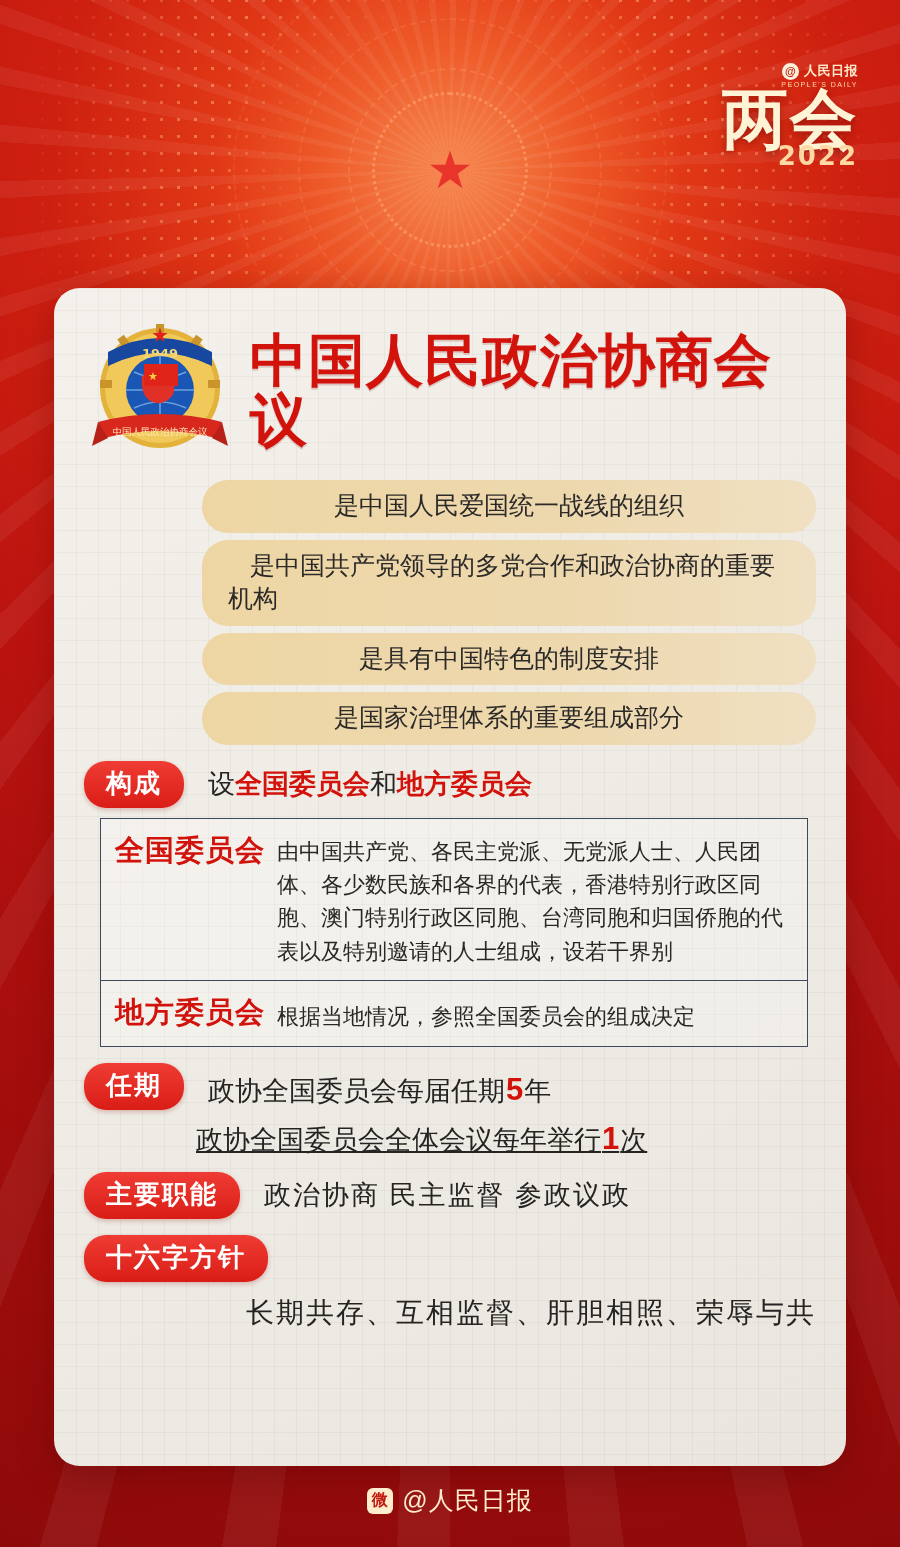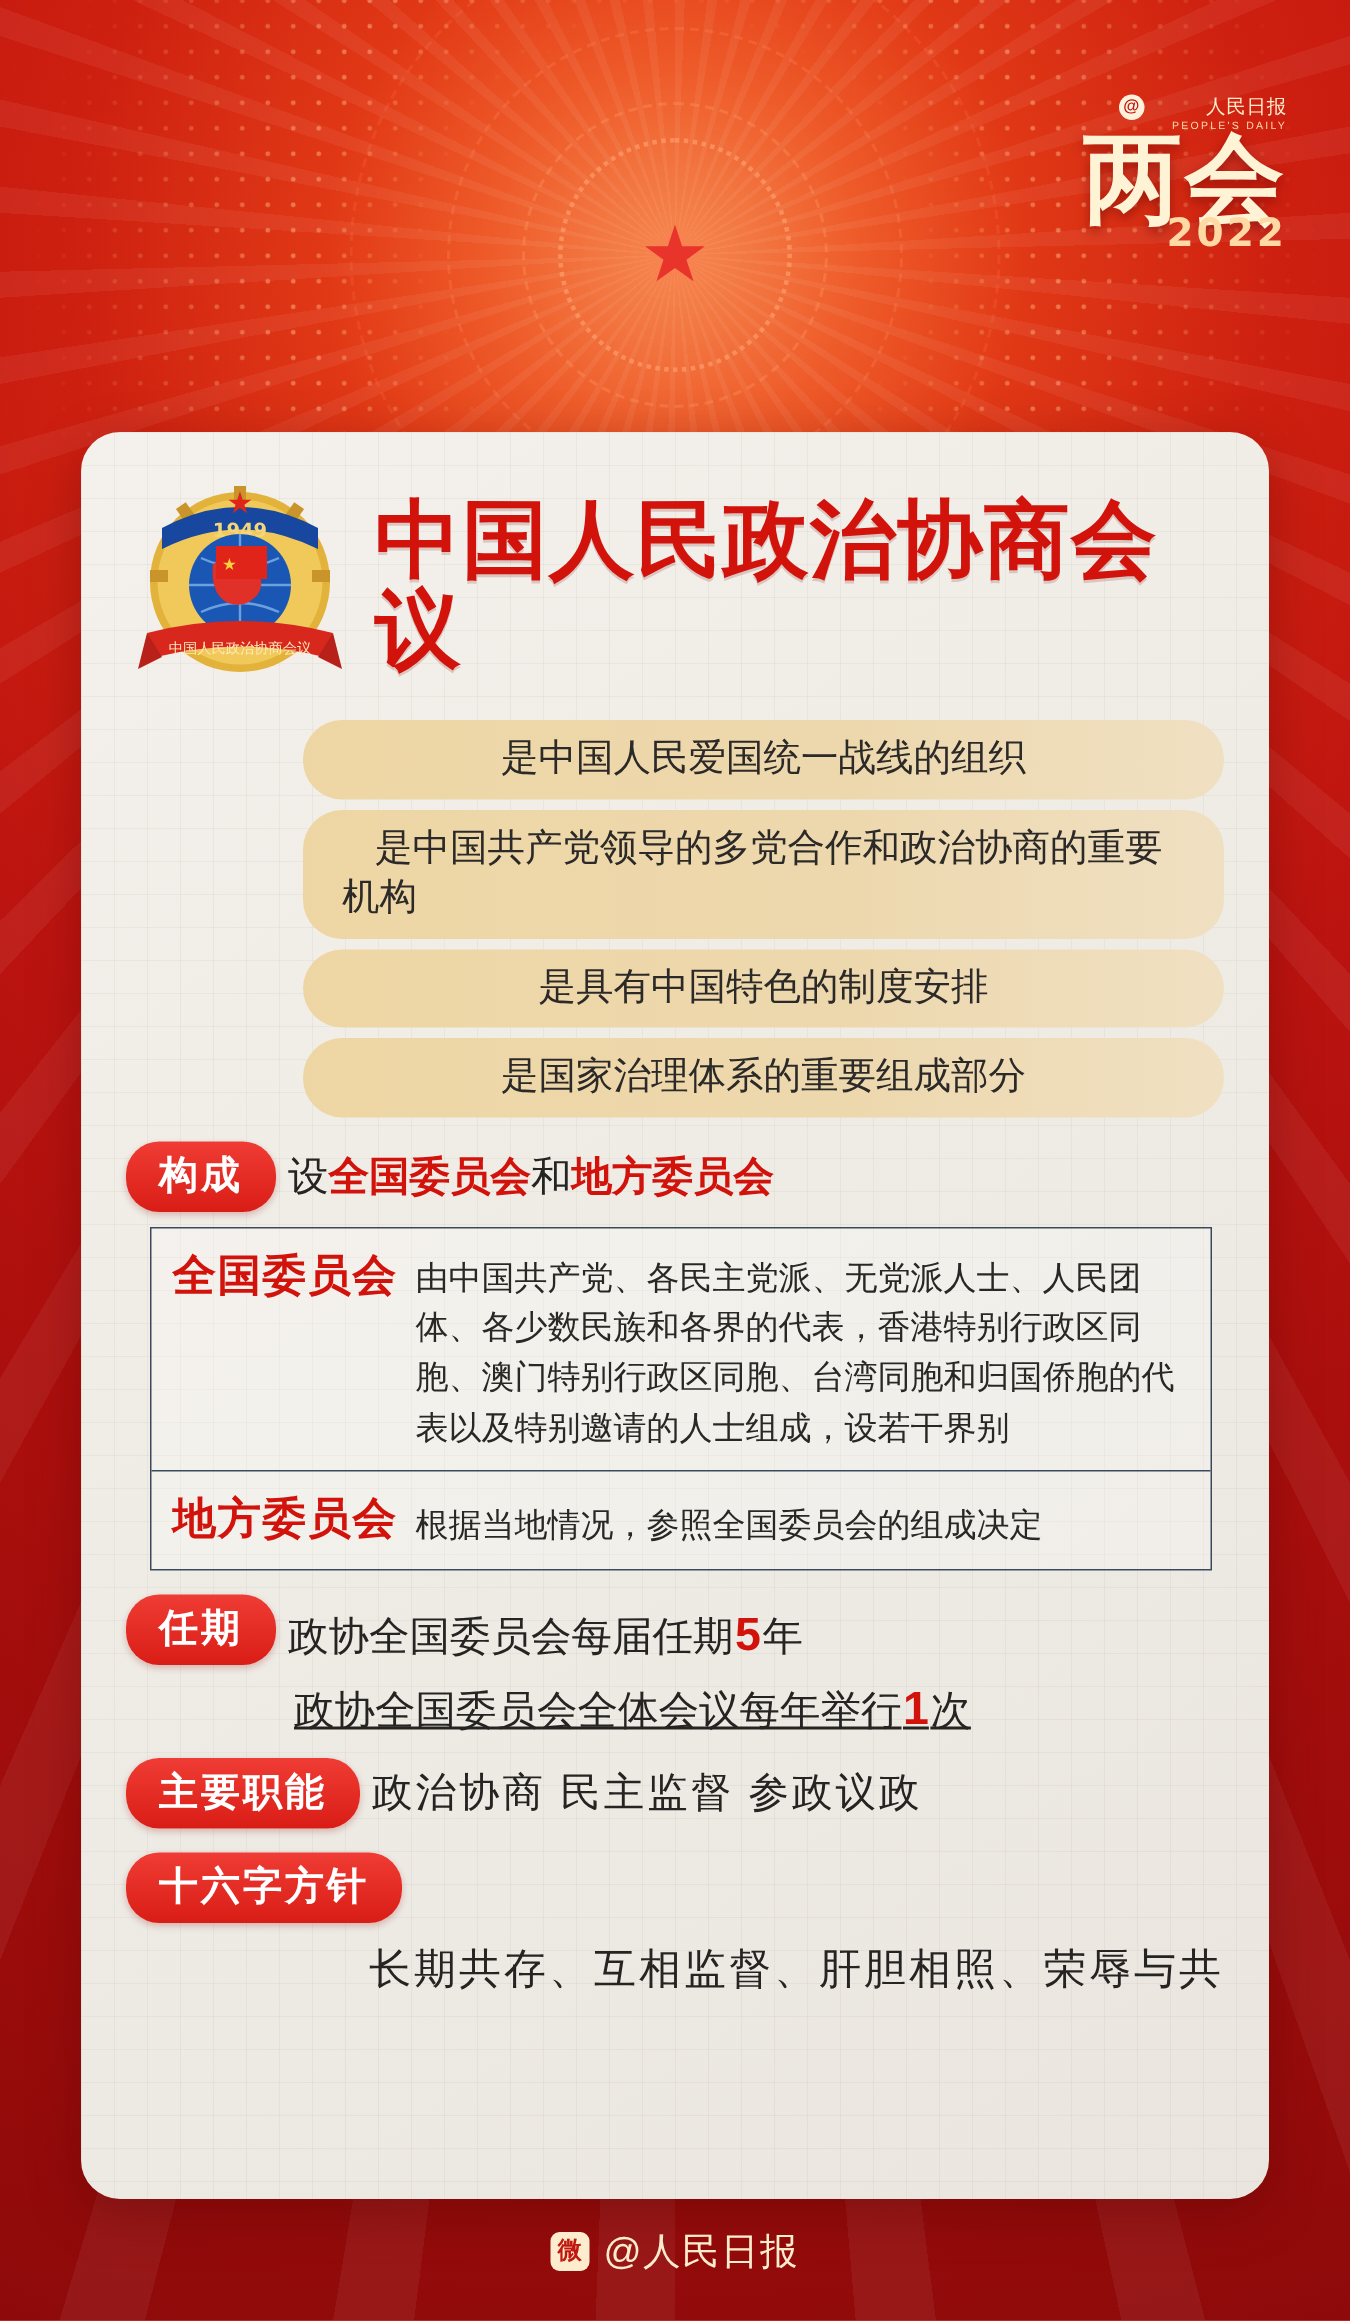--- a/index.html
+++ b/index.html
@@ -106,21 +106,21 @@
     height: 17px;
     border-radius: 50%;
     background: #fff2dd;
     color: #c0170f;
     font-size: 11px;
     font-weight: bold;
     display: flex;
     align-items: center;
     justify-content: center;
   }
-  .pd-name { font-size: 13px; font-weight: normal; color: #ffeccc; margin-left: 36px; }
+  .pd-name { font-size: 13px; font-weight: bold; color: #ffeccc; }
   .pd-sub {
     font-size: 7px;
     letter-spacing: 1.5px;
     color: #ffd9a8;
     margin-top: 1px;
     text-align: right;
   }
   .masthead .lianghui {
     font-size: 66px;
     font-weight: bold;
@@ -206,21 +206,21 @@
     line-height: 1.34;
     margin-left: 118px;
     text-indent: 22px;
   }
   .stmt.short { text-indent: 0; text-align: center; padding-left: 18px; padding-right: 18px; }
 
   
   .row {
     display: flex;
     align-items: flex-start;
-    gap: 8px;
+    gap: 24px;
     margin: 0 0 10px 0;
   }
   .pill {
     flex: 0 0 auto;
     background: linear-gradient(180deg, #ef3c34 0%, #d91d16 100%);
     color: #fff;
     font-size: 26px;
     font-weight: bold;
     border-radius: 22px;
     padding: 5px 22px 7px 22px;

